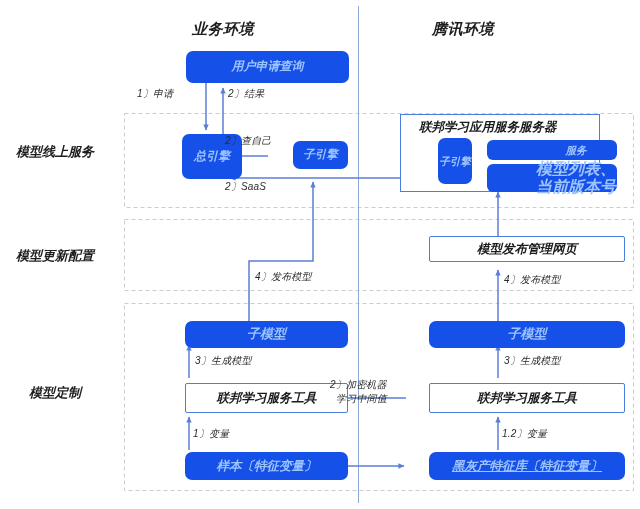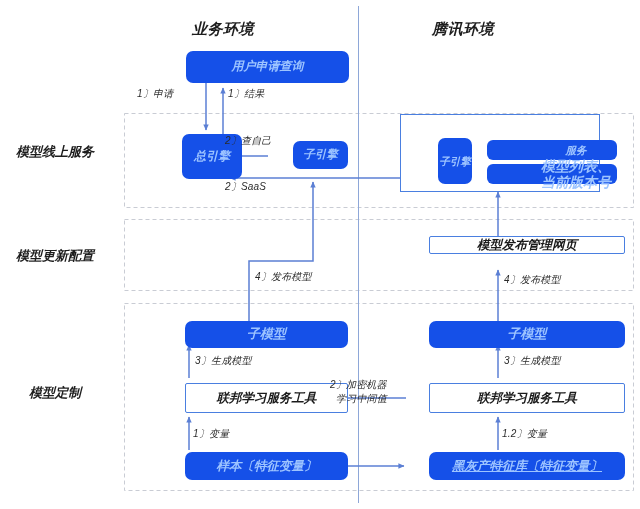--- a/index.html
+++ b/index.html
@@ -100,37 +100,38 @@
   <div class="rowlabel" style="left:29px;top:384px;">模型定制</div>
 
   <div class="node solid" style="left:161px;top:51px;width:163px;height:32px;font-size:12px;">用户申请查询</div>
 
   <div class="node solid" style="left:157px;top:134px;width:60px;height:45px;font-size:12px;">总引擎</div>
 
   <div class="node solid" style="left:268px;top:141px;width:55px;height:28px;font-size:11.5px;">子引擎</div>
 
   <div style="position:absolute;left:400px;top:114px;width:200px;height:78px;
               border:1px solid #4a7fe0;background:#fff;box-sizing:border-box;"></div>
+  <div class="srvTitle" style="left:419px;top:119px;">联邦学习应用服务服务器</div>
   <div class="node solid" style="left:413px;top:138px;width:34px;height:46px;font-size:10.5px;">子引擎</div>
   <div class="node solid sq" style="left:462px;top:140px;width:130px;height:20px;font-size:10.5px;">服务</div>
-  <div class="node solid sq" style="left:462px;top:164px;width:130px;height:20px;font-size:14px;">模型列表、当前版本号</div>
+  <div class="node solid sq" style="left:462px;top:164px;width:130px;height:28px;font-size:16px;">模型列表、当前版本号</div>
 
-  <div class="node outline" style="left:404px;top:236px;width:196px;height:18px;font-size:12.5px;">模型发布管理网页</div>
+  <div class="node outline" style="left:404px;top:236px;width:196px;height:26px;font-size:12.5px;">模型发布管理网页</div>
 
   <div class="node solid" style="left:160px;top:321px;width:163px;height:27px;font-size:13px;">子模型</div>
   <div class="node solid" style="left:404px;top:321px;width:196px;height:27px;font-size:13px;">子模型</div>
 
   <div class="node outline" style="left:160px;top:383px;width:163px;height:30px;font-size:12.5px;">联邦学习服务工具</div>
   <div class="node outline" style="left:404px;top:383px;width:196px;height:30px;font-size:12.5px;">联邦学习服务工具</div>
 
   <div class="node solid" style="left:160px;top:452px;width:163px;height:28px;font-size:12.5px;text-align:right;">样本〔特征变量〕</div>
   <div class="node solid" style="left:404px;top:452px;width:196px;height:28px;font-size:12.5px;text-decoration:underline;">黑灰产特征库〔特征变量〕</div>
 
   <div class="cap" style="left:137px;top:88px;">1〕申请</div>
-  <div class="cap" style="left:228px;top:88px;">1〕结果</div>
+  <div class="cap" style="left:228px;top:88px;">2〕结果</div>
 
   <div class="cap" style="left:225px;top:135px;">2〕查自己</div>
   <div class="cap" style="left:225px;top:181px;">2〕SaaS</div>
 
   <div class="cap" style="left:255px;top:271px;">4〕发布模型</div>
   <div class="cap" style="left:504px;top:274px;">4〕发布模型</div>
 
   <div class="cap" style="left:195px;top:355px;">3〕生成模型</div>
   <div class="cap" style="left:504px;top:355px;">3〕生成模型</div>
 

